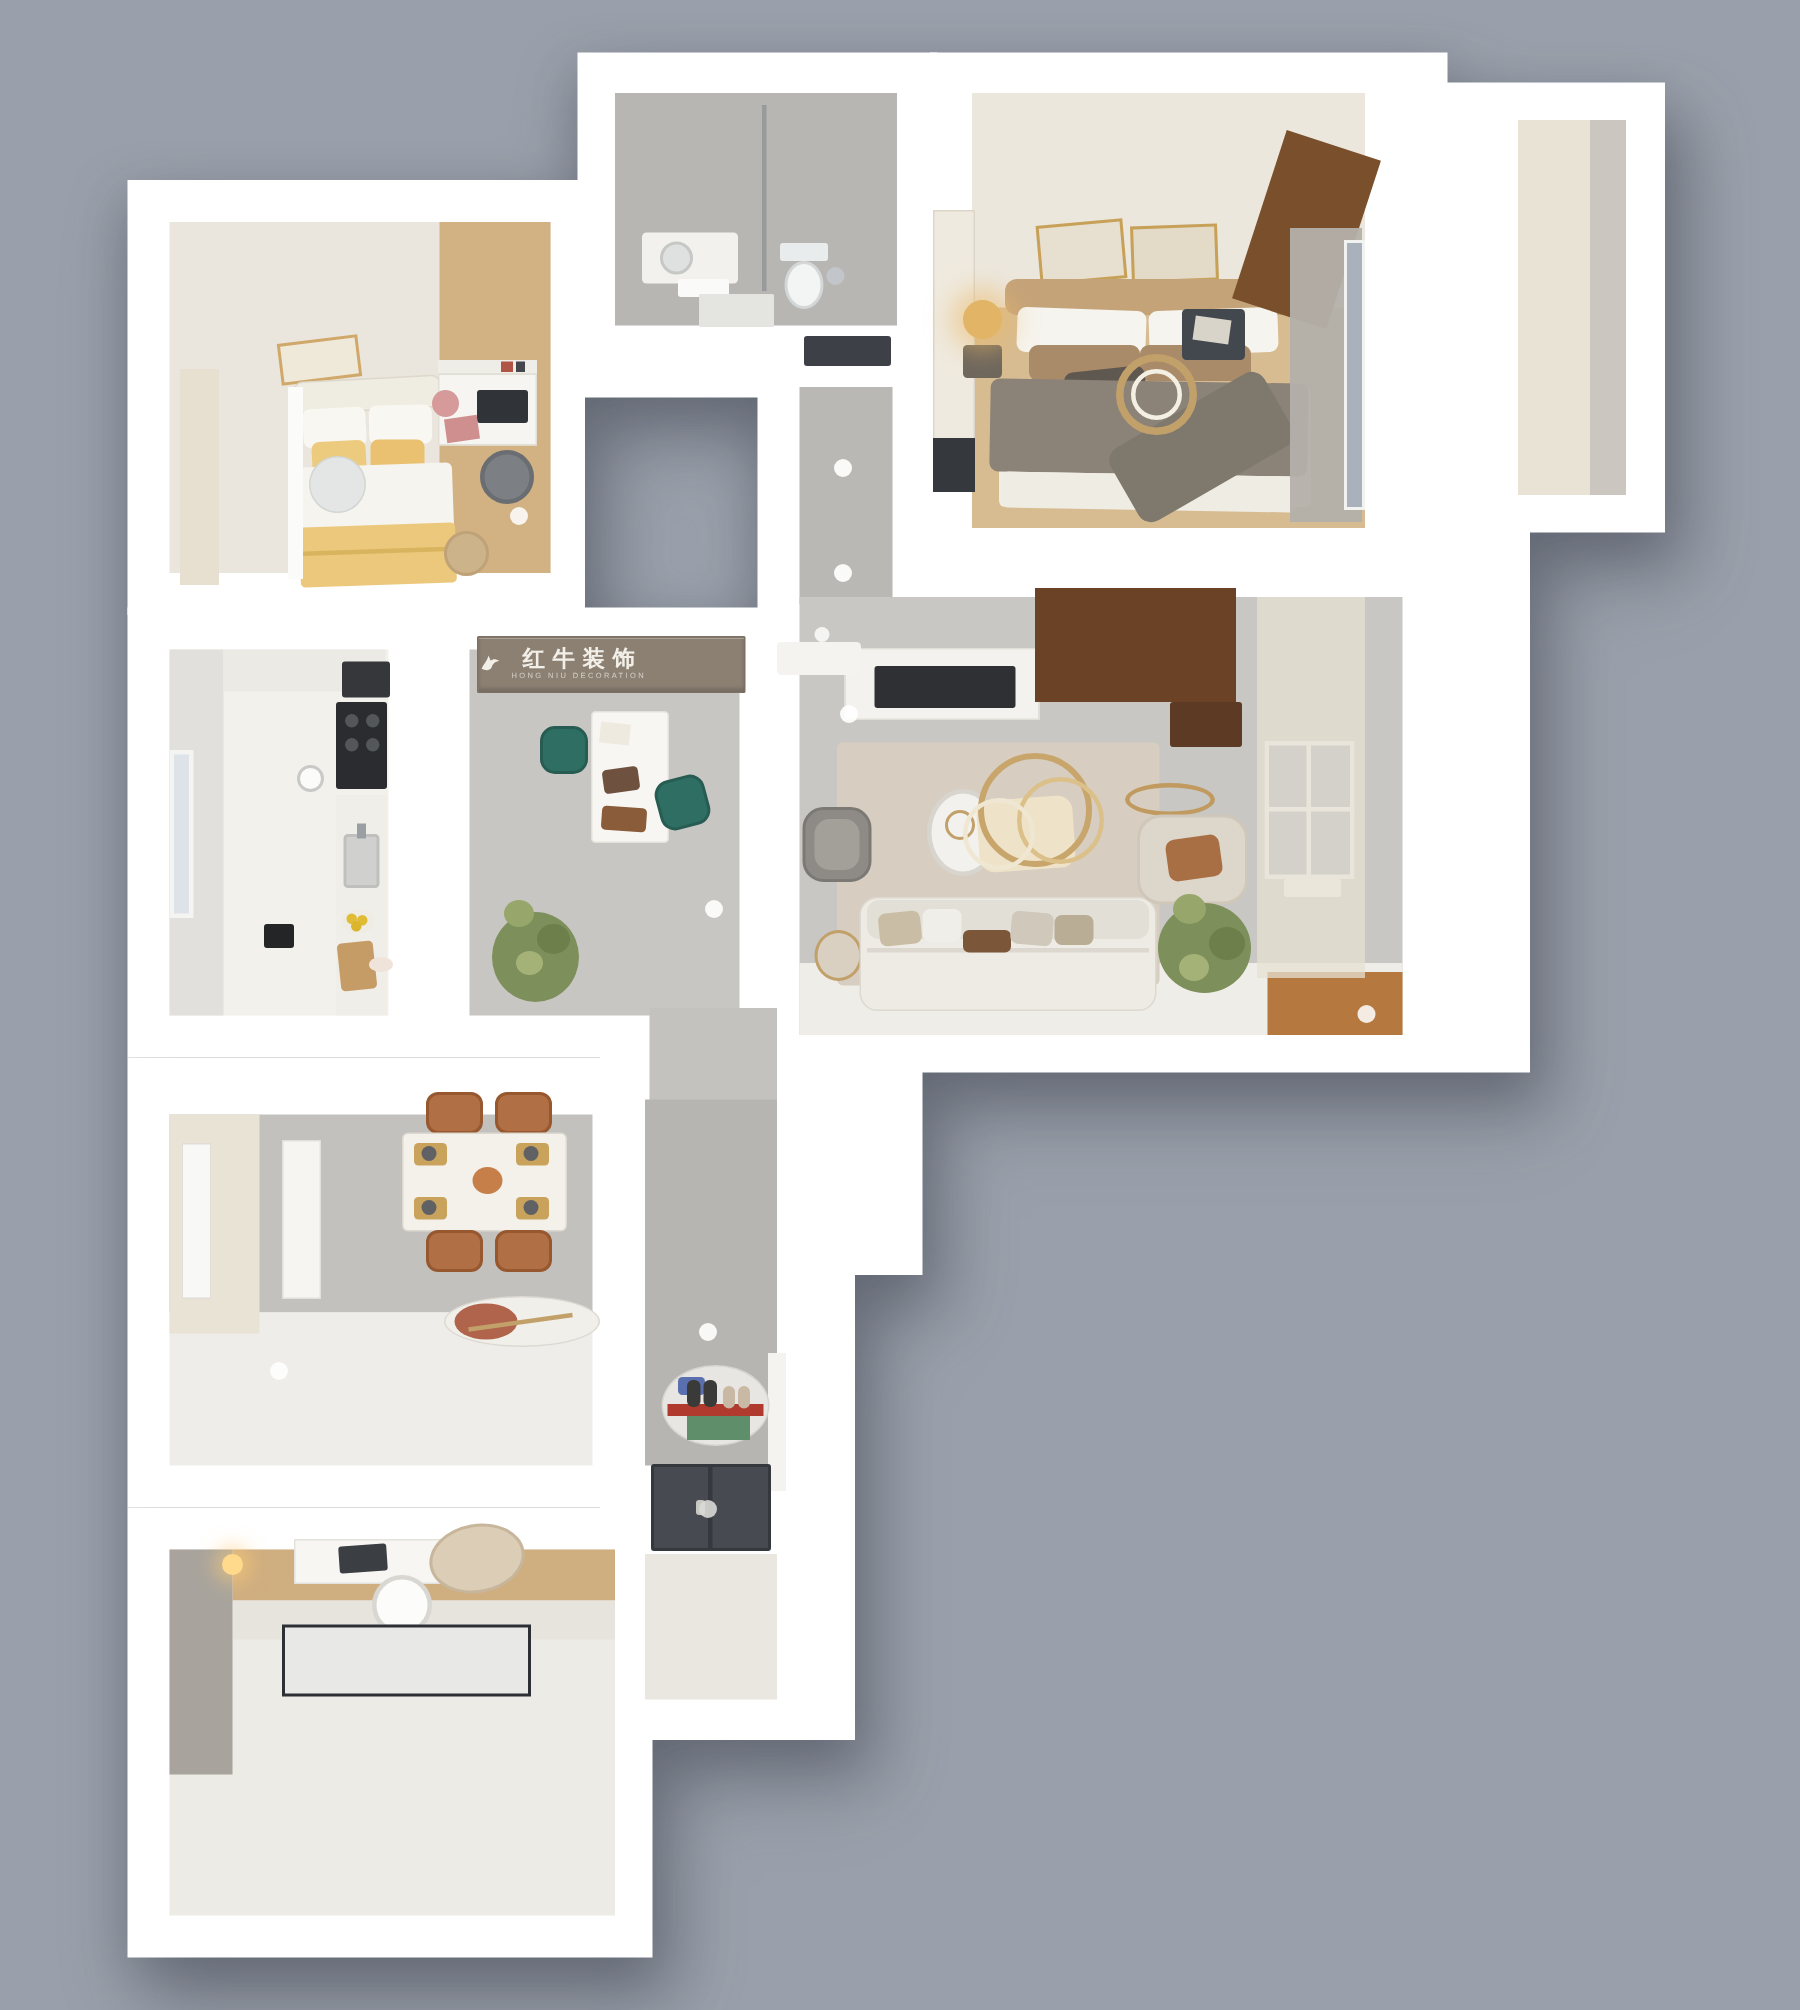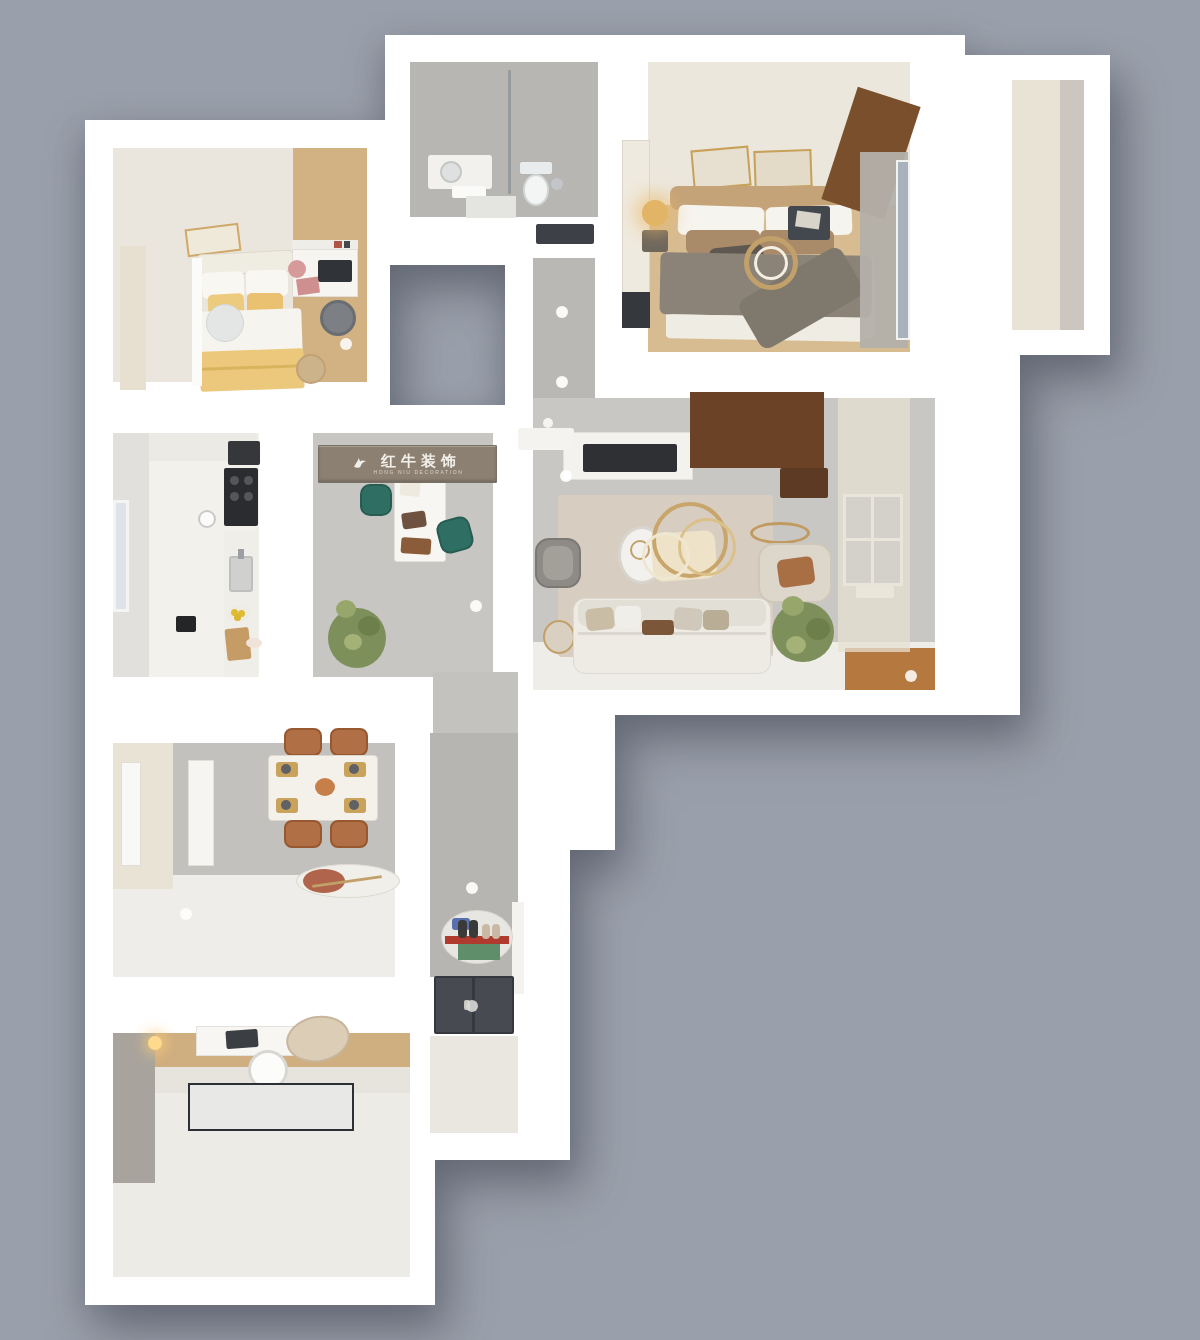--- a/index.html
+++ b/index.html
@@ -20,22 +20,22 @@
       repeating-linear-gradient(45deg, rgba(255,255,255,.5) 0 2px, transparent 2px 15px),
       repeating-linear-gradient(-45deg, rgba(150,138,120,.28) 0 2px, transparent 2px 15px);}
   .tx-wood-v{background-image:repeating-linear-gradient(90deg, rgba(110,75,40,.20) 0 2px, transparent 2px 24px);}
   .tx-wood-h{background-image:repeating-linear-gradient(0deg, rgba(90,55,25,.25) 0 2px, transparent 2px 14px);}
   .tx-slats{background-image:repeating-linear-gradient(90deg, rgba(35,18,8,.5) 0 3px, transparent 3px 9px);}
   .tx-curtain{background-image:repeating-linear-gradient(90deg, rgba(255,255,255,.6) 0 3px, rgba(135,125,110,.22) 3px 6px);}
   .tx-partition{background-image:repeating-linear-gradient(90deg, #2c2f33 0 5px, rgba(232,233,231,.92) 5px 30px);}
   .tx-brick{background-image:repeating-linear-gradient(0deg, rgba(255,255,255,.25) 0 2px, transparent 2px 9px);}
   .tx-diag{background-image:repeating-linear-gradient(55deg, rgba(255,255,255,.92) 0 3px, transparent 3px 9px);}
   
-  #brand-banner{position:absolute;display:flex;align-items:center;justify-content:center;gap:6px;
-    box-shadow:inset 0 1px 0 rgba(255,255,255,.25), inset 0 -2px 3px rgba(0,0,0,.18);border-radius:1px;margin-top:21px;}
+  #brand-banner{position:absolute;display:flex;align-items:center;justify-content:flex-start;gap:6px;
+    box-shadow:inset 0 1px 0 rgba(255,255,255,.25), inset 0 -2px 3px rgba(0,0,0,.18);border-radius:1px;}
   #brand-banner .txtcol{display:flex;flex-direction:column;align-items:center;line-height:1;}
   #brand-cn{font-weight:bold;}
   #brand-en{margin-top:2px;}
 </style>
 </head>
 <body>
 
 <div id="stage" style="width: 1200px; height: 1340px; background: rgb(154, 160, 171);">
   <div id="walls-layer" style="filter: drop-shadow(rgba(58, 62, 74, 0.42) 14px 24px 22px) drop-shadow(rgba(58, 62, 74, 0.25) -5px 10px 16px);">
       <div class="scene-item" style="left: 385px; top: 35px; width: 240px; height: 230px; background: rgb(255, 255, 255);"></div>

